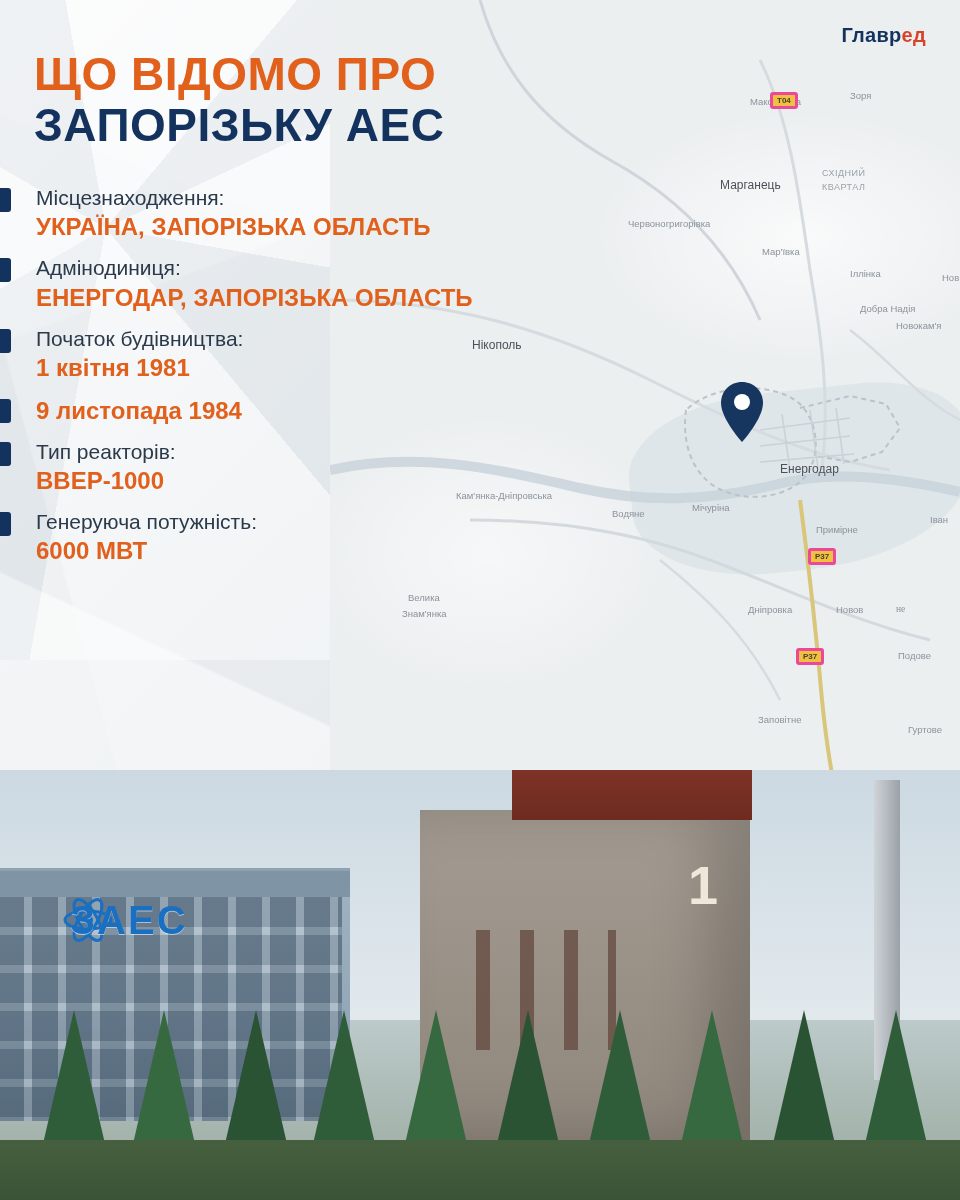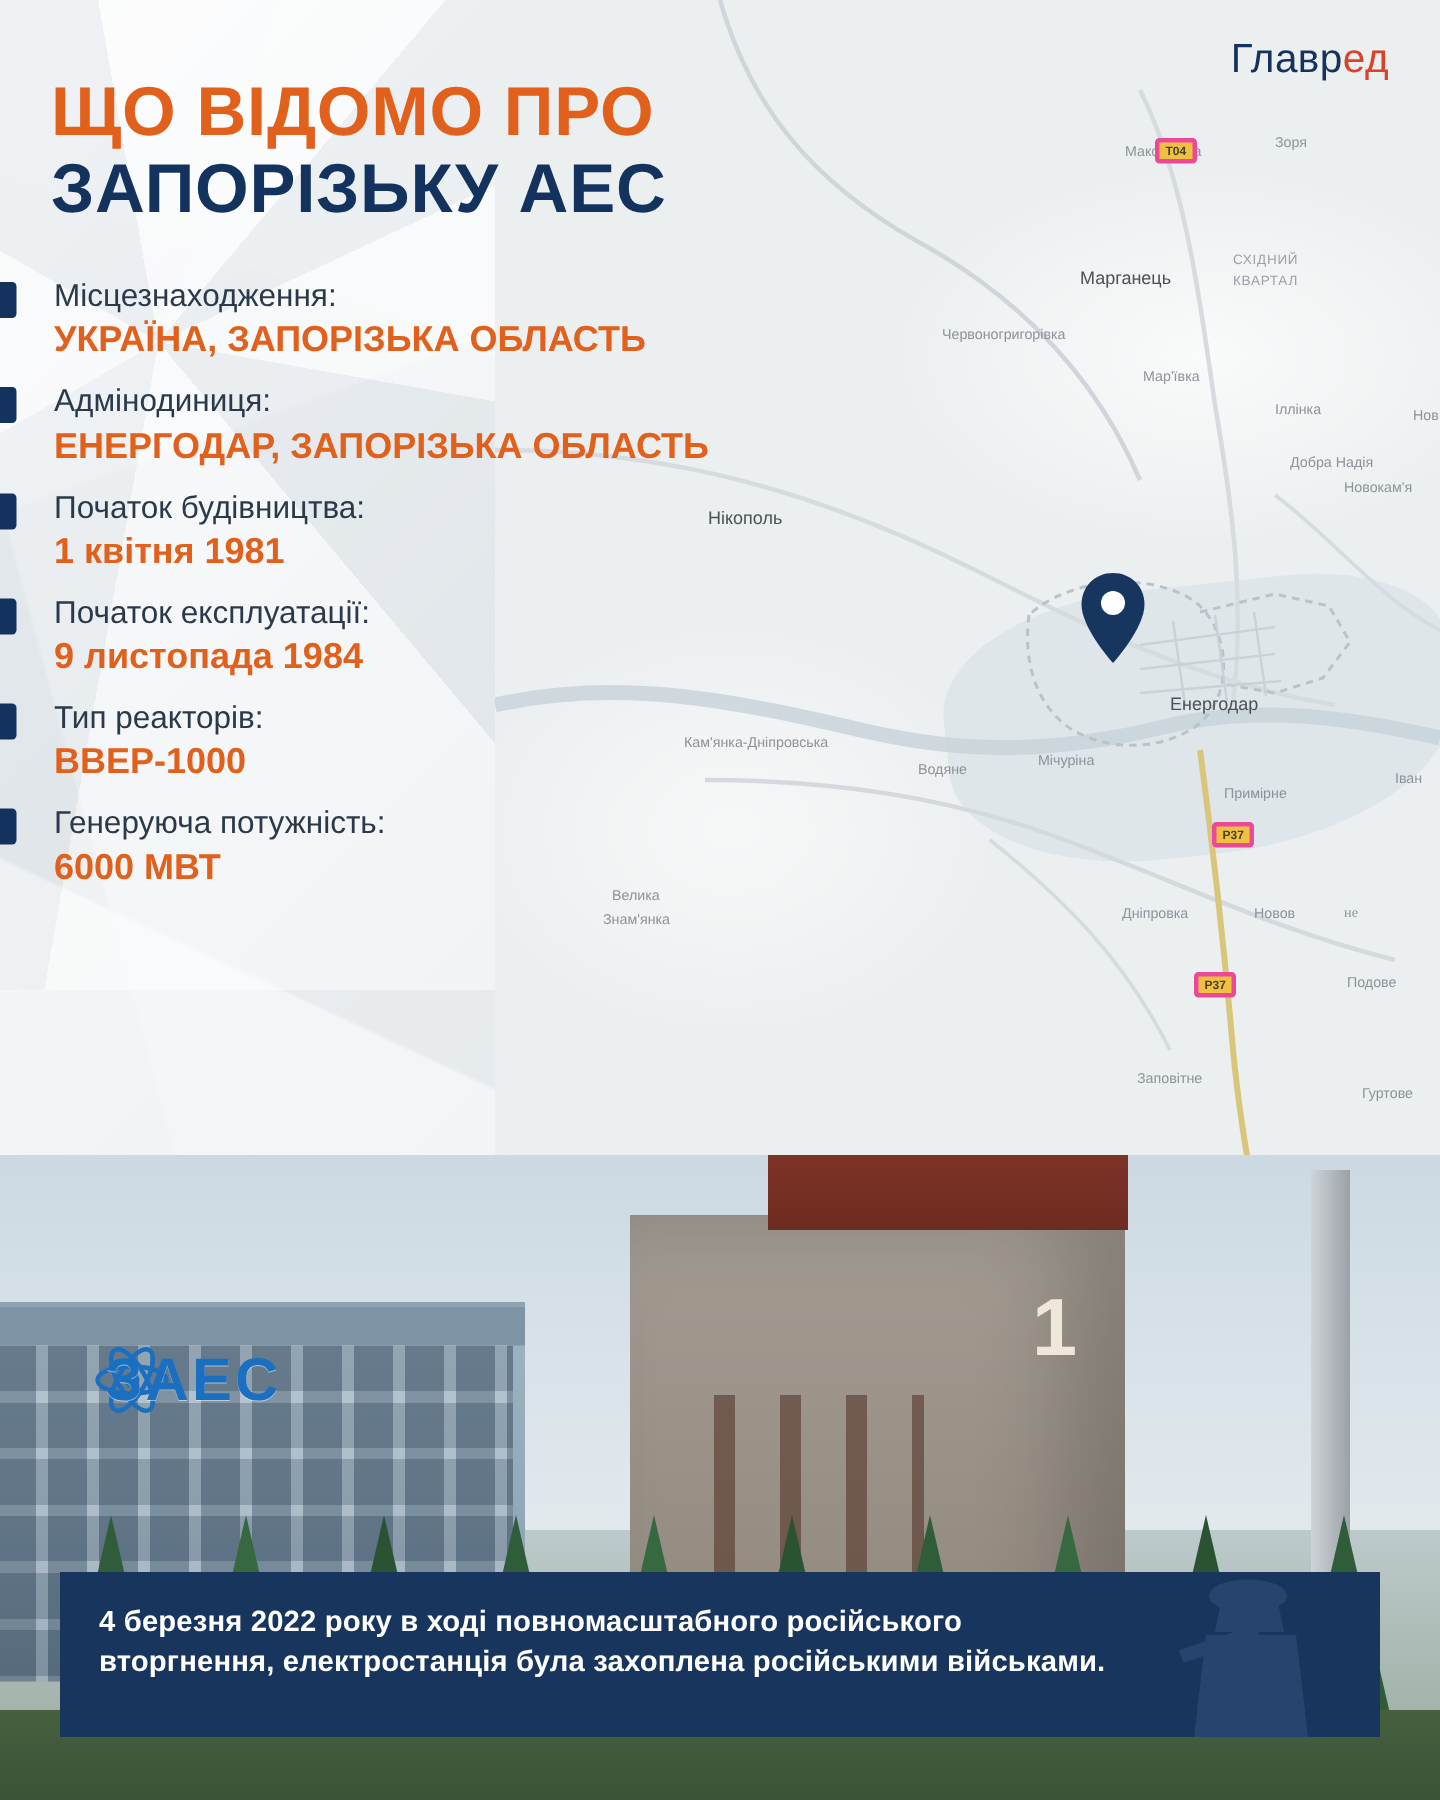--- a/index.html
+++ b/index.html
@@ -217,22 +217,22 @@
     line-height: 1.12;
     letter-spacing: .5px;
   }
   .title .l1 { color: #e0601c; display: block; }
   .title .l2 { color: #13335e; display: block; }
 
   .brand {
     position: absolute;
     right: 34px;
     top: 24px;
-    font-size: 27px;
-    font-weight: normal;
+    font-size: 20px;
+    font-weight: bold;
     letter-spacing: .3px;
   }
   .brand .g { color: #13335e; }
   .brand .r { color: #d9432b; }
 
   
   .facts {
     position: absolute;
     left: 0;
     top: 185px;
@@ -425,42 +425,28 @@
       <span class="label">Адмінодиниця:</span>
       <span class="value">ЕНЕРГОДАР, ЗАПОРІЗЬКА ОБЛАСТЬ</span>
     </div>
     <div class="fact">
       <span class="bullet"></span>
       <span class="label">Початок будівництва:</span>
       <span class="value">1 квітня 1981</span>
     </div>
     <div class="fact">
       <span class="bullet"></span>
-      <span class="label">Початок експлуатації:</span>
       <span class="value">9 листопада 1984</span>
     </div>
     <div class="fact">
       <span class="bullet"></span>
       <span class="label">Тип реакторів:</span>
       <span class="value">ВВЕР-1000</span>
     </div>
     <div class="fact">
       <span class="bullet"></span>
       <span class="label">Генеруюча потужність:</span>
       <span class="value">6000 МВТ</span>
     </div>
   </div>
 
-  <div class="note">
-    <span>4 березня 2022 року в ході повномасштабного російського вторгнення, електростанція була захоплена російськими військами.</span>
-    <span class="soldier">
-      <svg viewBox="0 0 120 118" width="120" height="118">
-        <g fill="#2c4a74">
-          <ellipse cx="58" cy="24" rx="26" ry="11"></ellipse>
-          <path d="M40 28 L78 28 L82 48 L36 48 Z"></path>
-          <path d="M30 50 L90 50 L98 118 L22 118 Z"></path>
-          <rect x="12" y="60" width="54" height="9" transform="rotate(-18 12 60)"></rect>
-        </g>
-      </svg>
-    </span>
-  </div>
 
 </div>
 
 </body></html>

